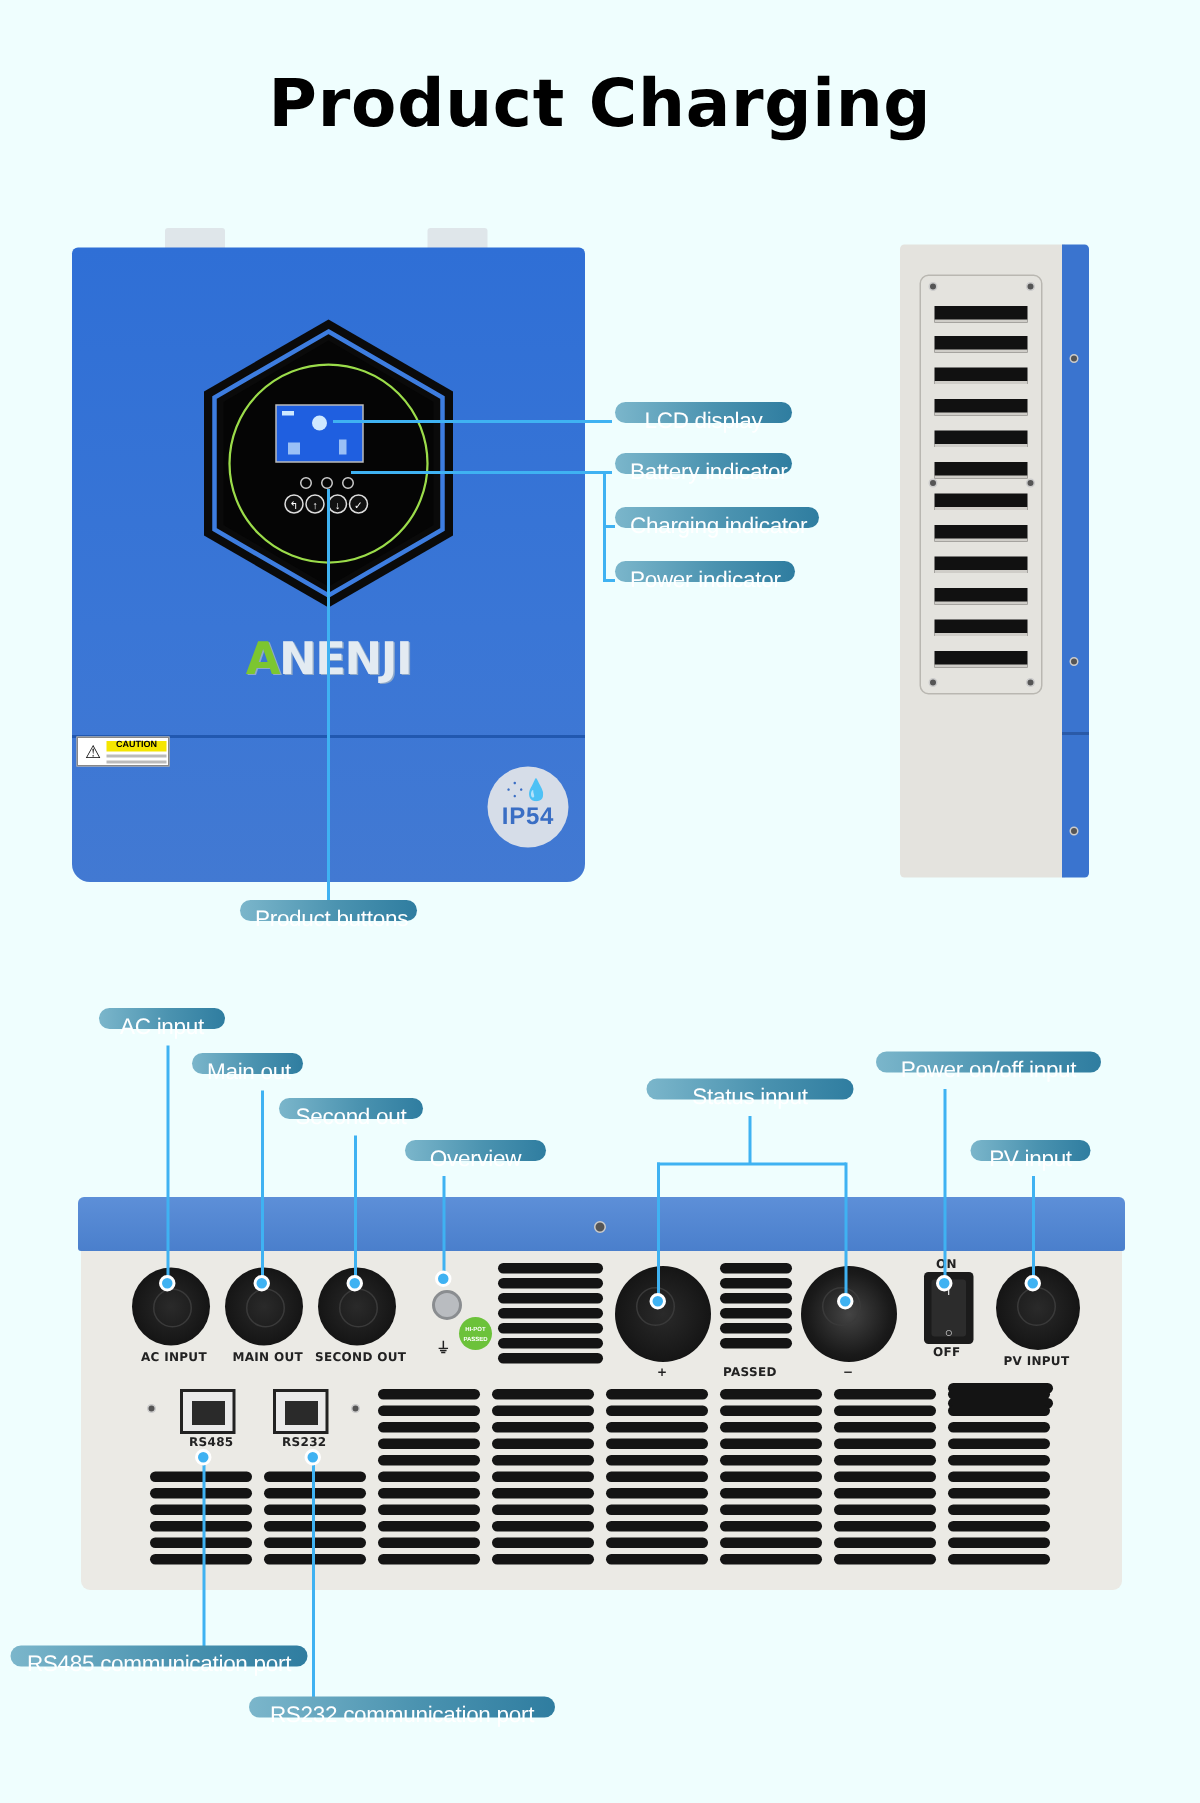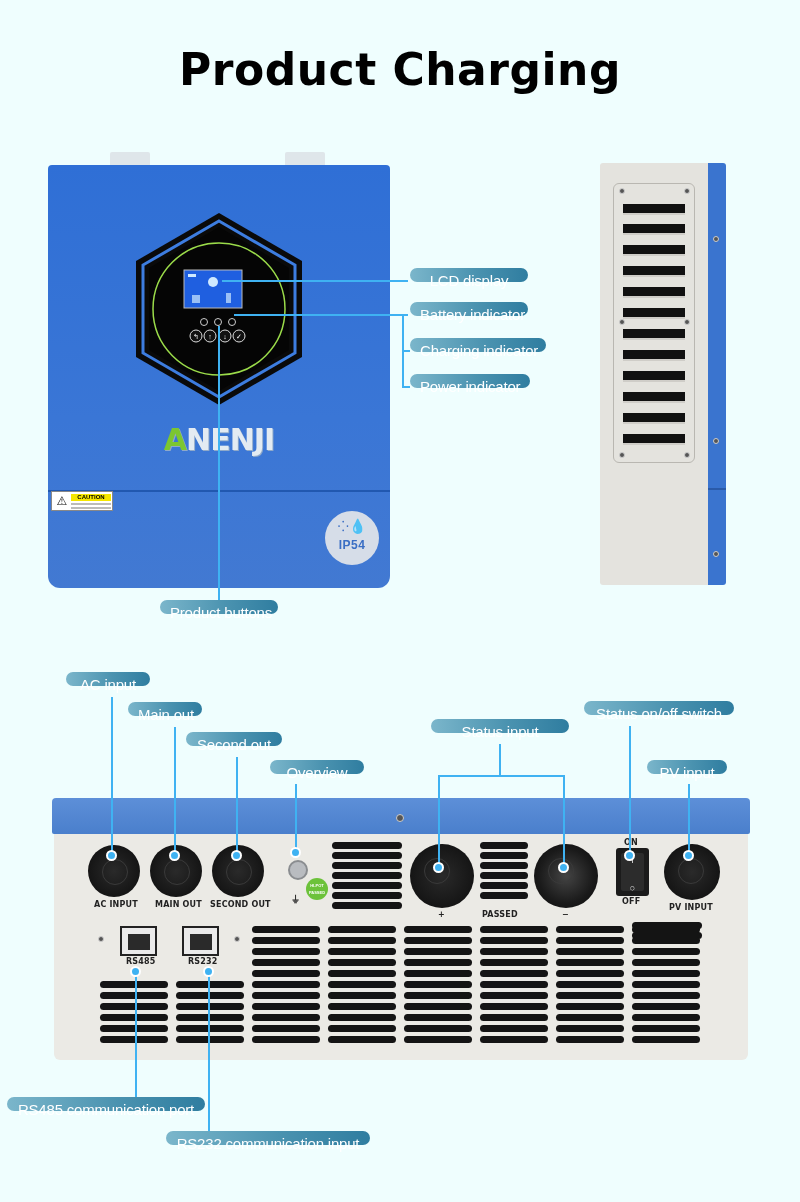--- a/index.html
+++ b/index.html
@@ -44,21 +44,21 @@
   }
   .caution .tri { width: 18px; height: 16px; font-size: 12px; line-height: 16px; text-align: center; color: #000; }
   .caution .lbl { flex: 1; }
   .caution .lbl .hd { background: #f5e600; font-size: 6px; font-weight: bold; text-align: center; line-height: 7px; }
   .caution .lbl .ln { height: 2px; background: #bbb; margin-top: 2px; }
   .ip-badge {
     position: absolute; left: 277px; top: 346px; width: 54px; height: 54px; border-radius: 50%;
     background: #d6dde8; color: #3a6ec4; text-align: center;
   }
   .ip-badge .drop { font-size: 14px; line-height: 22px; padding-top: 4px; }
-  .ip-badge .txt { font-size: 12px; font-weight: bold; line-height: 16px; letter-spacing: 0.5px; }
+  .ip-badge .txt { font-size: 16px; font-weight: bold; line-height: 16px; letter-spacing: 0.5px; }
 
   
   .side { position: absolute; left: 600px; top: 163px; width: 126px; height: 422px; }
   .side-body { position: absolute; left: 0; top: 0; width: 110px; height: 422px; background: #e4e3de; border-radius: 3px 0 0 3px; }
   .side-blue { position: absolute; left: 108px; top: 0; width: 18px; height: 422px; background: #3a74cf; border-radius: 0 3px 3px 0; }
   .side-blue2 { position: absolute; left: 108px; top: 325px; width: 18px; height: 2px; background: #2a5aa8; }
   .side-panel { position: absolute; left: 13px; top: 20px; width: 82px; height: 280px; border: 1px solid #b9b7b1; border-radius: 6px; }
   .slot { position: absolute; left: 9px; width: 62px; height: 11px; background: #111; border-bottom: 2px solid #cfcdc8; }
   .screw { position: absolute; width: 6px; height: 6px; border-radius: 50%; background: #555; border: 1px solid #ccc; }
 
@@ -327,16 +327,16 @@
 <div class="line" style="left:135px;top:970px;width:2px;height:128px;"></div>
 <div class="dot" style="left:130px;top:966px;"></div>
 <div class="line" style="left:208px;top:970px;width:2px;height:162px;"></div>
 <div class="dot" style="left:203px;top:966px;"></div>
 
 <div class="pill" style="left:66px;top:672px;width:84px;">AC input</div>
 <div class="pill" style="left:128px;top:702px;width:74px;">Main out</div>
 <div class="pill" style="left:186px;top:732px;width:96px;">Second out</div>
 <div class="pill" style="left:270px;top:760px;width:94px;">Overview</div>
 <div class="pill" style="left:431px;top:719px;width:138px;">Status input</div>
-<div class="pill" style="left:584px;top:701px;width:150px;">Status on/off switch</div>
+<div class="pill" style="left:584px;top:701px;width:150px;">Power on/off input</div>
 <div class="pill" style="left:647px;top:760px;width:80px;">PV input</div>
 <div class="pill" style="left:7px;top:1097px;width:198px;">RS485 communication port</div>
-<div class="pill" style="left:166px;top:1131px;width:204px;">RS232 communication input</div>
+<div class="pill" style="left:166px;top:1131px;width:204px;">RS232 communication port</div>
 
 </body></html>

